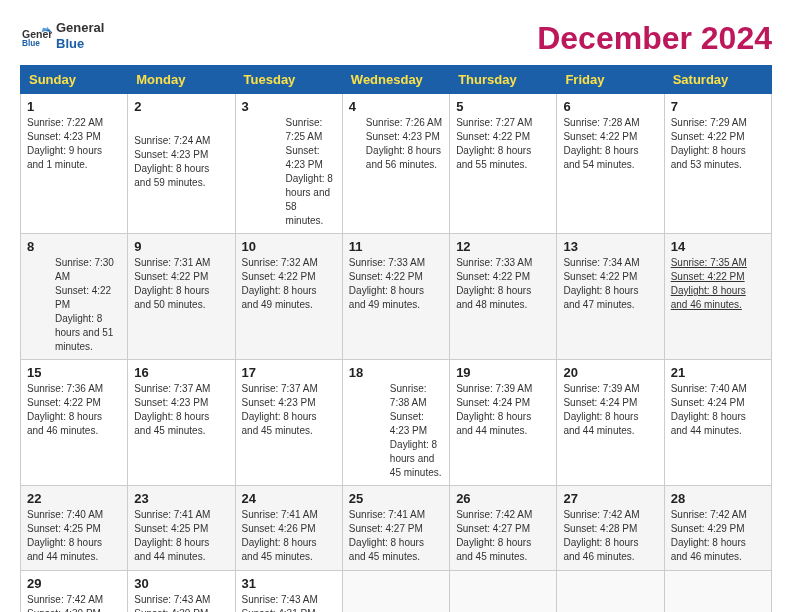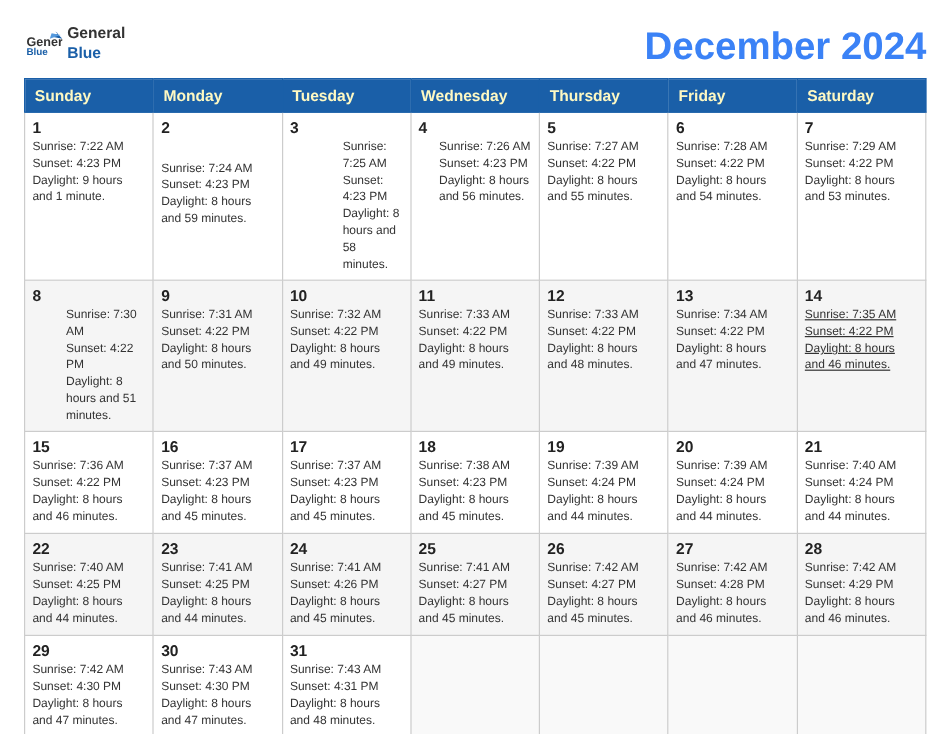--- a/index.html
+++ b/index.html
@@ -27,35 +27,35 @@
       width: 30px;
       height: 24px;
       margin-left: 2px;
     }
     .title-block {
       text-align: right;
     }
     .title-block h1 {
       font-size: 32px;
       font-weight: bold;
-      color: #3b82f6;
+      color: #be185d;
     }
     .title-block h2 {
       font-size: 15px;
       font-weight: normal;
       color: #444;
     }
     .calendar {
       width: 100%;
       border-collapse: collapse;
       border: 1px solid #ccc;
     }
     .calendar th {
       background-color: #1a5fa8;
-      color: #fef9c3;
+      color: #fde047;
       font-size: 13px;
       font-weight: bold;
       text-align: left;
       padding: 6px 8px;
       border: 1px solid #1a5fa8;
     }
     .calendar td {
       vertical-align: top;
       border: 1px solid #ccc;
       padding: 5px 6px;
@@ -221,21 +221,21 @@
 Daylight: 8 hours and 45 minutes.</div>
           </td>
           <td>
             <span class="day-num">17</span>
             <div class="day-info" style="white-space: pre-line;">Sunrise: 7:37 AM
 Sunset: 4:23 PM
 Daylight: 8 hours and 45 minutes.</div>
           </td>
           <td>
             <span class="day-num">18</span>
-            <div class="day-info" style="white-space: pre-line;">Sunrise: 7:38 AM
+            <div class="day-info" style="white-space: pre-line; margin-left: 41px;">Sunrise: 7:38 AM
 Sunset: 4:23 PM
 Daylight: 8 hours and 45 minutes.</div>
           </td>
           <td>
             <span class="day-num">19</span>
             <div class="day-info" style="white-space: pre-line;">Sunrise: 7:39 AM
 Sunset: 4:24 PM
 Daylight: 8 hours and 44 minutes.</div>
           </td>
           <td>

